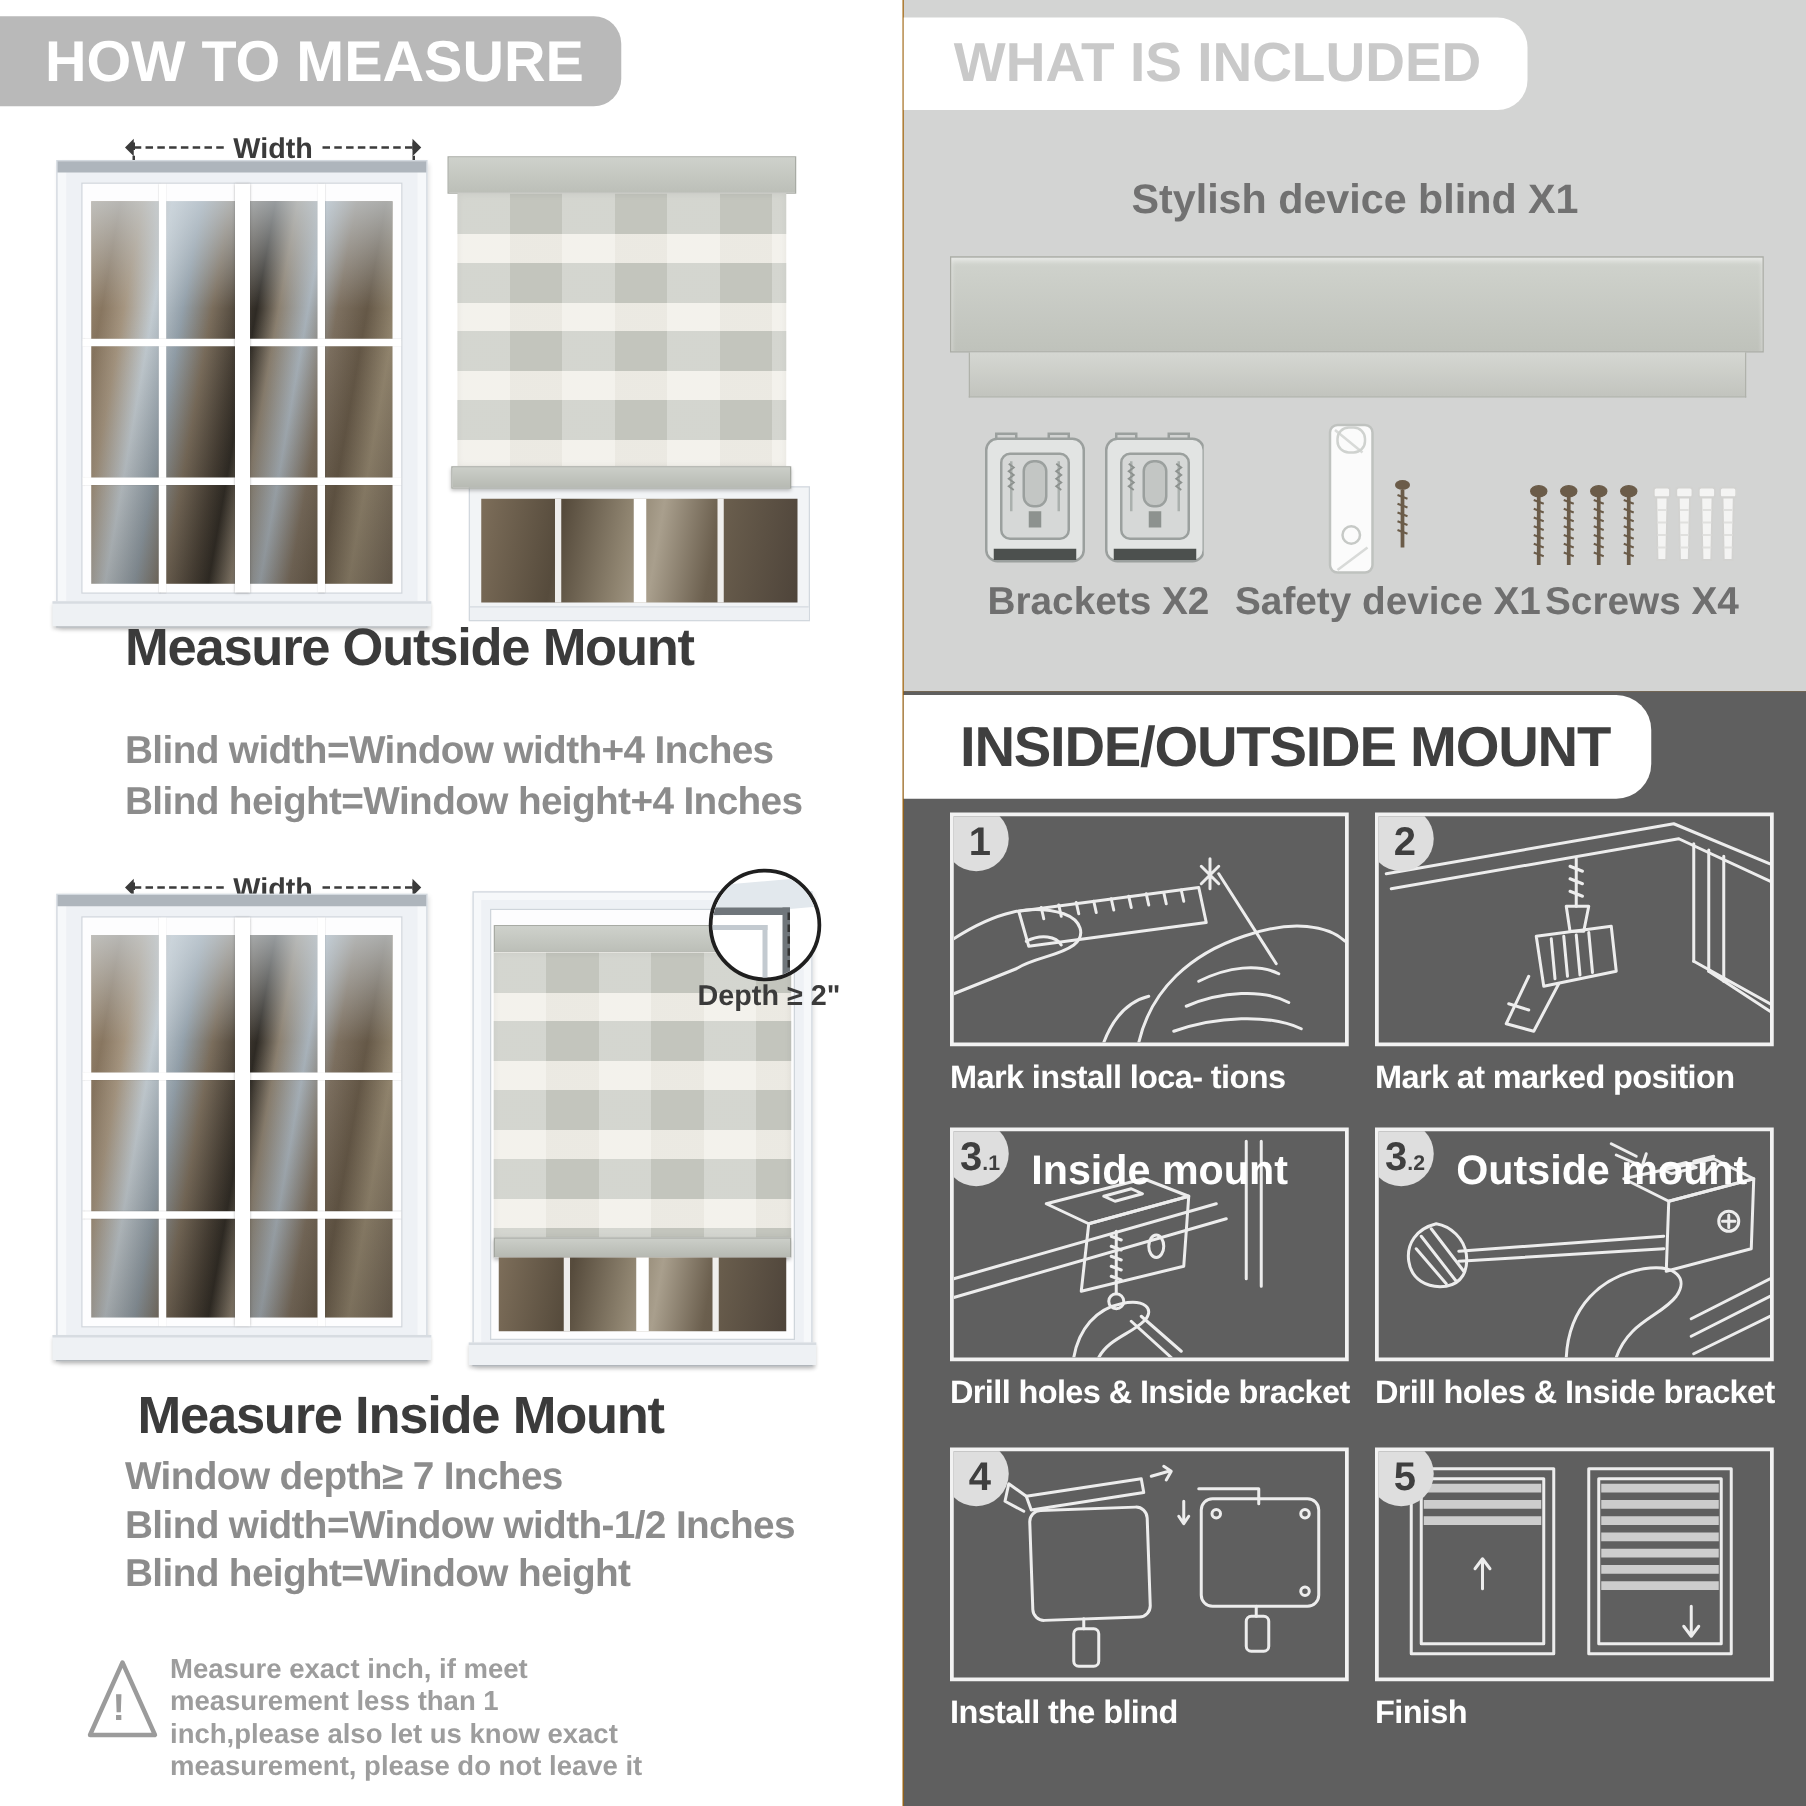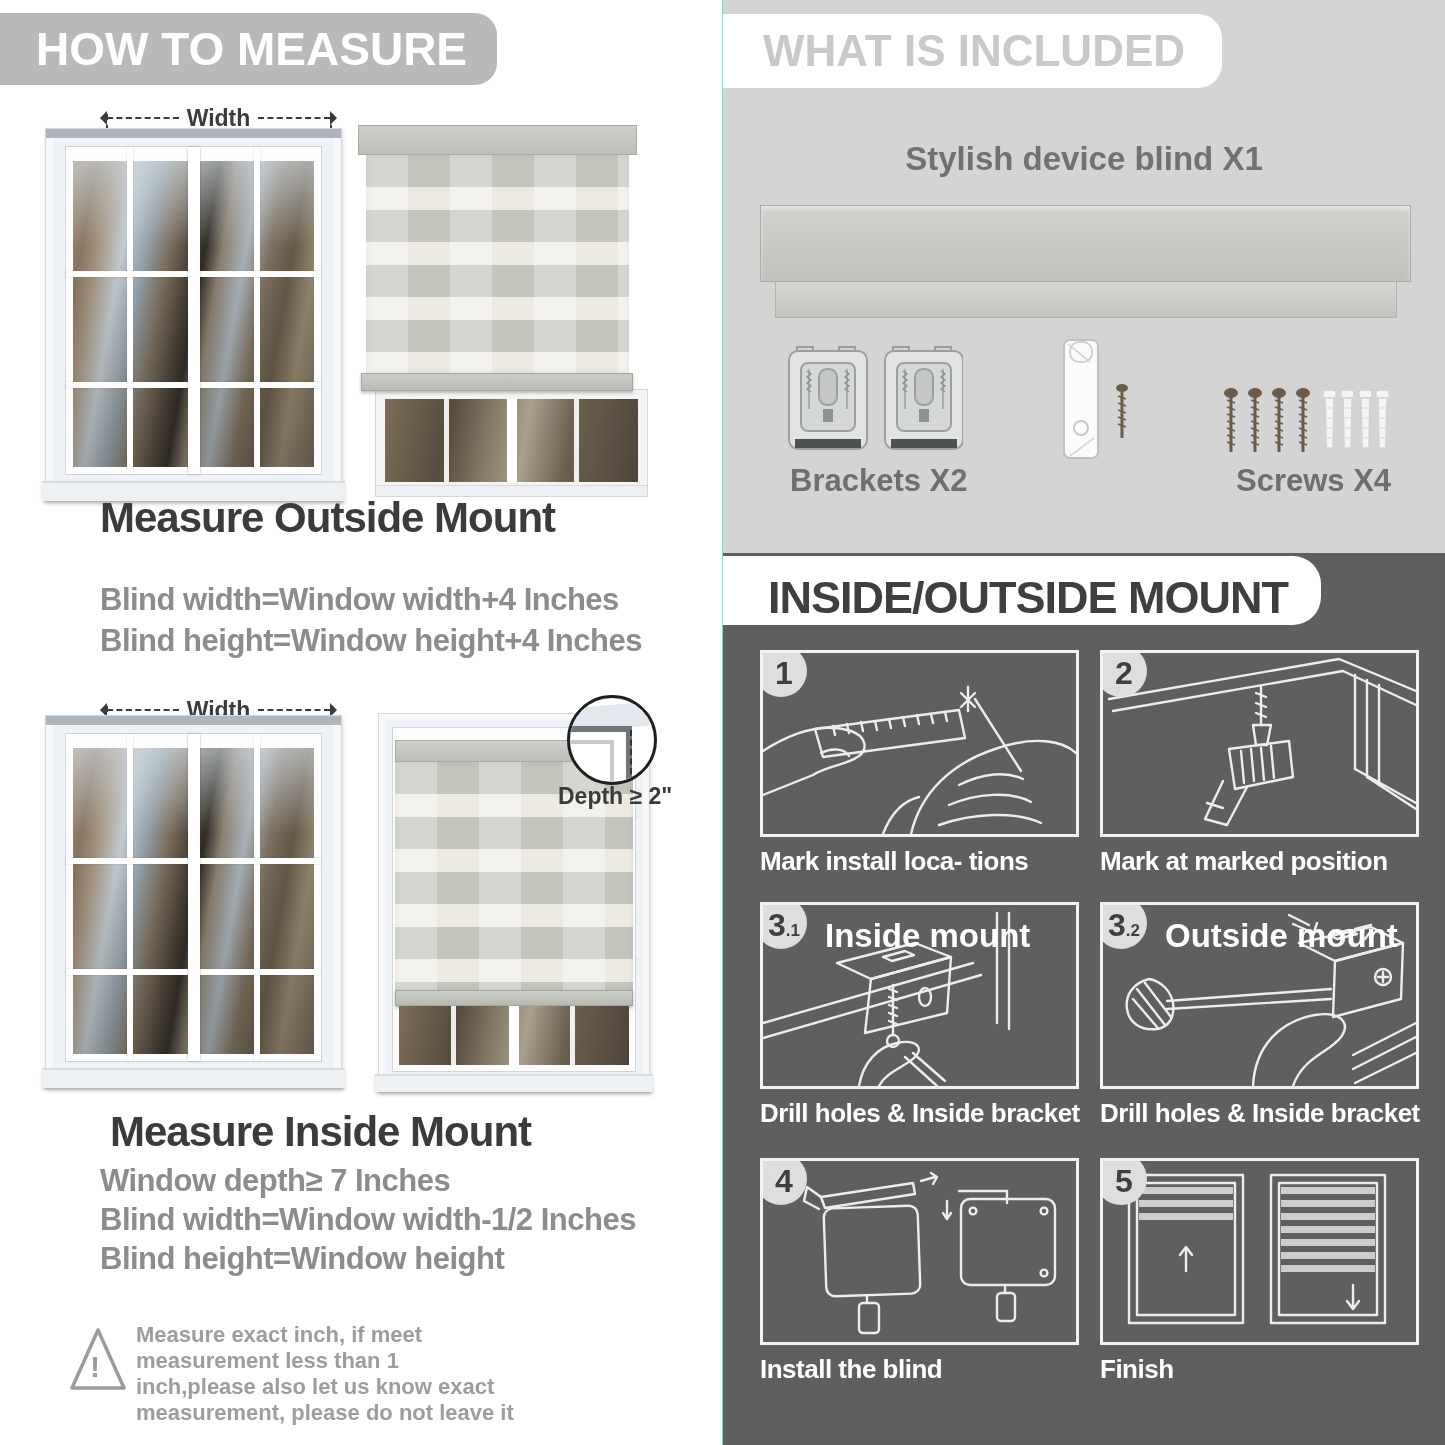--- a/index.html
+++ b/index.html
@@ -1,16 +1,16 @@
 <!DOCTYPE html>
 <html><head>
 <meta charset="utf-8">
 <style>
   html,body{margin:0;padding:0;background:#888;}
-  .canvas{position:relative;width:1445px;height:1445px;background:#5eead4;overflow:hidden;
+  .canvas{position:relative;width:1445px;height:1445px;background:#a16207;overflow:hidden;
           font-family:"Liberation Sans","DejaVu Sans",sans-serif;}
   .abs{position:absolute;}
 
   
   .left-col{left:0;top:0;width:722px;height:1445px;background:#ffffff;}
   .how-header{left:0;top:13px;width:497px;height:72px;background:#b9b9b9;
               border-radius:0 22px 22px 0;color:#ffffff;font-weight:bold;font-size:46px;
               line-height:72px;padding-left:36px;letter-spacing:0;box-sizing:border-box;}
 
   
@@ -80,21 +80,21 @@
       line-height:74px;padding-left:40px;letter-spacing:0;box-sizing:border-box;}
   .blind-title{left:0;top:140px;width:722px;text-align:center;font-size:33px;font-weight:bold;color:#717171;}
   .rail-top{left:37px;top:205px;width:651px;height:77px;
       background:linear-gradient(#d0d3cd,#bfc2bb);border:1px solid #aaaca5;box-sizing:border-box;
       box-shadow:inset 0 3px 4px rgba(255,255,255,.5);}
   .rail-lip{left:52px;top:282px;width:622px;height:36px;
       background:linear-gradient(#d5d7d2,#c2c4be);border:1px solid #b0b2ab;border-top:none;box-sizing:border-box;}
   .item-label{font-size:31px;font-weight:bold;color:#6f6f6f;white-space:nowrap;}
 
   .right-dark{left:723px;top:553px;width:722px;height:892px;background:#5f5f5f;}
-  .mount-header{left:0;top:3px;width:598px;height:69px;background:#ffffff;
+  .mount-header{left:0;top:3px;width:598px;height:83px;background:#ffffff;
       border-radius:0 28px 28px 0;color:#3f3f3f;font-weight:bold;font-size:45px;
       line-height:83px;padding-left:45px;letter-spacing:-1px;box-sizing:border-box;}
   .step-cell{position:absolute;width:319px;}
   .panel{position:relative;width:313px;height:181px;border:3px solid #f2f2f2;background:#5f5f5f;overflow:hidden;}
   .badge{position:absolute;left:-8px;top:-8px;width:52px;height:52px;border-radius:50%;background:#dedede;
          color:#3f3f3f;text-align:center;}
   .badge .n{font-size:32px;font-weight:bold;line-height:56px;margin-left:6px;}
   .badge .sub{font-size:17px;font-weight:bold;}
   .panel-title{position:absolute;left:62px;top:12px;color:#ffffff;font-size:33px;font-weight:bold;}
   .caption{margin-top:9px;color:#ffffff;font-size:26px;font-weight:bold;letter-spacing:-0.5px;white-space:nowrap;}
@@ -312,20 +312,21 @@
           <g transform="translate(157,2)">
               <rect x="0" y="0" width="13" height="8" rx="2"></rect>
               <path d="M2,8 L3,58 L10,58 L11,8 Z"></path>
               <path d="M3,18 l7,0 M3,28 l7,0 M3,38 l7,0 M3,48 l7,0" stroke="#e0e0de"></path>
             </g>
         </g>
       </svg>
     </div>
 
     <div class="abs item-label" style="left:67px;top:463px;">Brackets X2</div>
+    <div class="abs item-label" style="left:265px;top:463px;">Safety device X1</div>
     <div class="abs item-label" style="left:513px;top:463px;">Screws X4</div>
   </section>
 
   <section class="abs right-dark">
     <div class="abs mount-header">INSIDE/OUTSIDE MOUNT</div>
 
     <div class="step-cell" style="left:37px;top:97px;">
       <div class="panel">
         <svg class="lineart" viewBox="0 0 313 181" fill="none" stroke="#ededed" stroke-width="2.4" stroke-linecap="round" stroke-linejoin="round">
           <path d="M0,98 C34,76 62,70 88,78 C102,83 106,95 96,103 C84,112 64,113 50,122 L0,142"></path>

